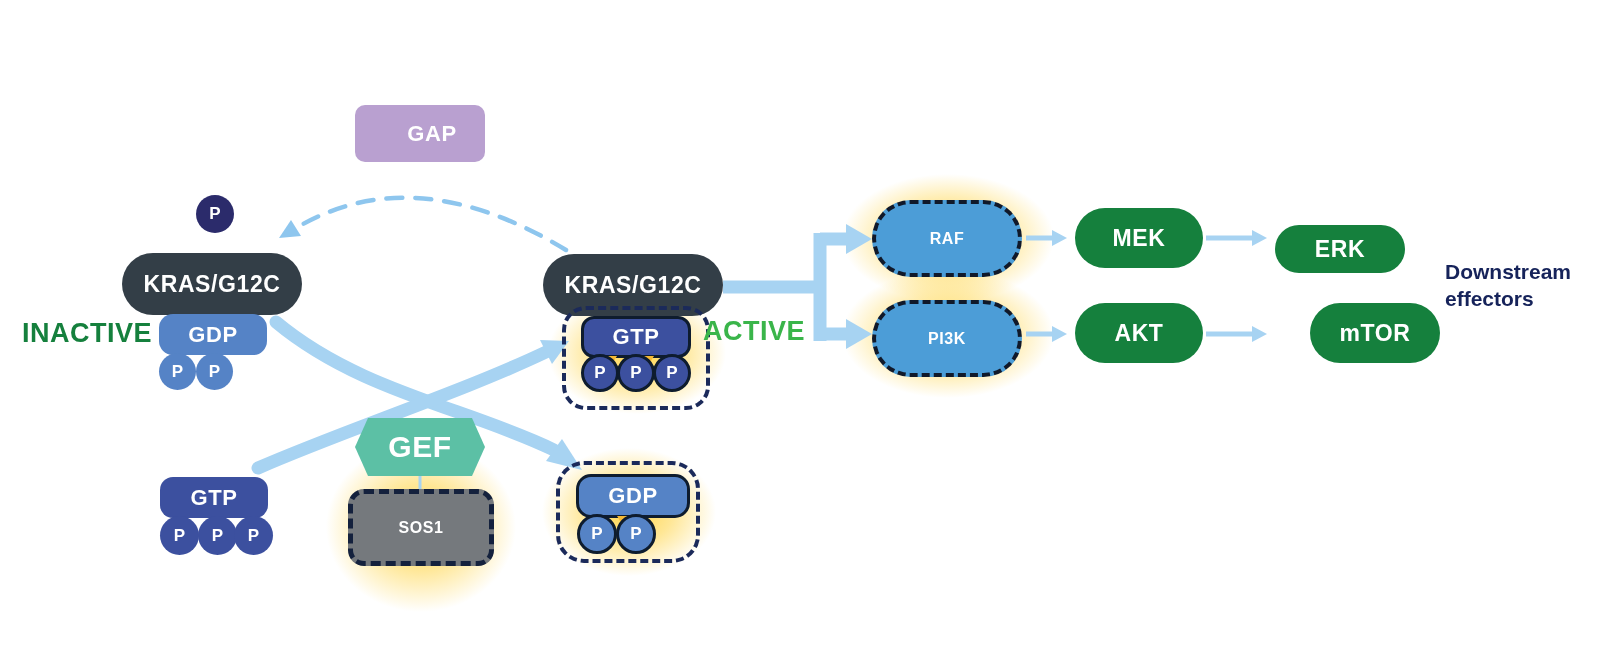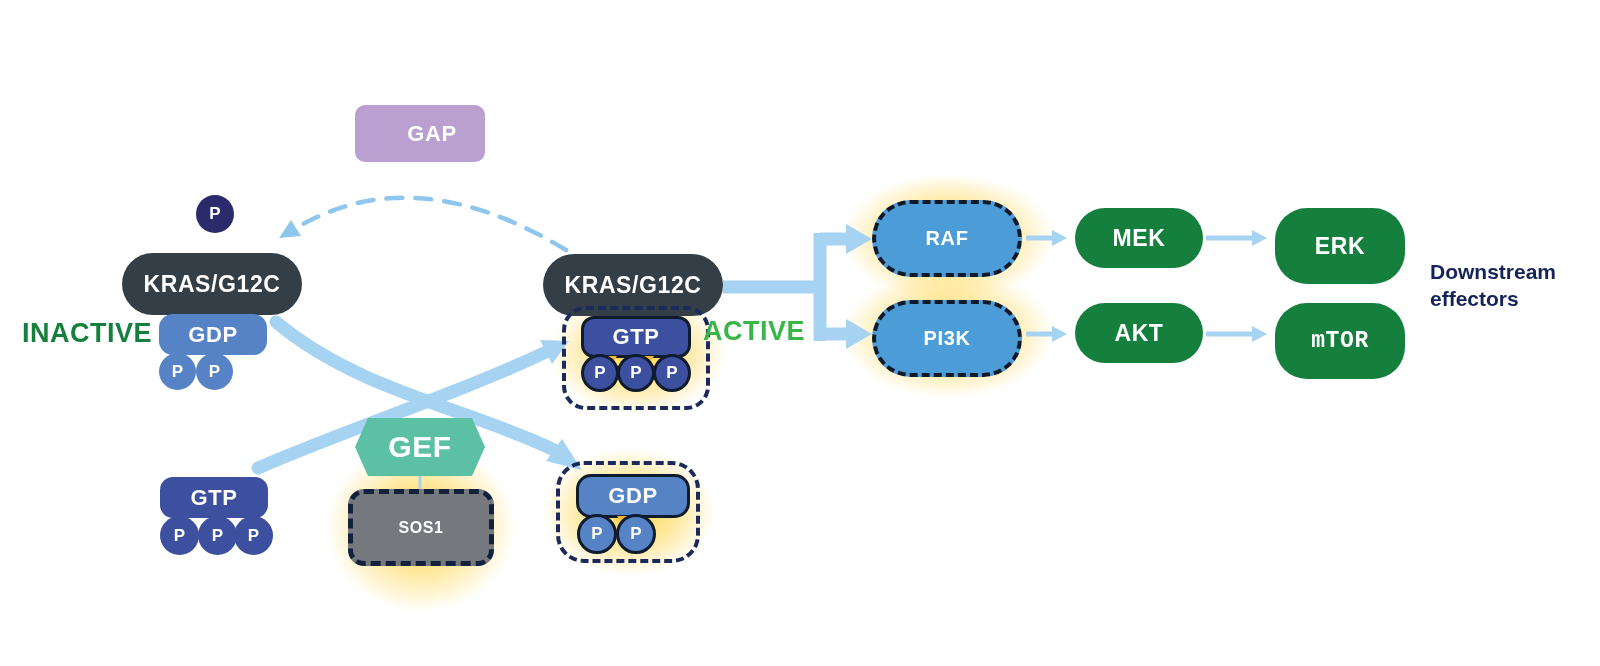--- a/index.html
+++ b/index.html
@@ -28,25 +28,25 @@
   .pcirc{border-radius:50%;font-size:17px;display:flex;align-items:center;justify-content:center;color:#fff;font-weight:800;box-sizing:border-box;}
   .p-med{background:#5583c6;}
   .p-royal{background:#3c509f;border:3px solid #0e1c2e;}
   .p-dark{background:#2b2b6b;}
   .gap-box{background:#b9a0d0;border-radius:10px;font-size:22px;padding-left:24px;}
   .gef-hex{background:#5cc0a5;font-size:30px;
     clip-path:polygon(10% 0%,90% 0%,100% 50%,90% 100%,10% 100%,0% 50%);}
   .sos1-box{background:#75797d;border:5px dashed #14213d;border-radius:16px;font-size:16px;}
   .ring{border:4px dashed #1b2a5a;box-sizing:border-box;background:transparent;}
   .pill-sky{background:#15803d;border-radius:32px;font-size:23px;}
-  .pill-sky-dashed{background:#4c9dd7;border:4px dashed #10192a;border-radius:40px;font-size:20px;}
+  .pill-sky-dashed{background:#4c9dd7;border:4px dashed #10192a;border-radius:40px;font-size:16px;}
   .status{font-weight:800;font-size:27px;letter-spacing:.5px;}
   .status-red{color:#15803d;}
   .status-green{color:#3ab54a;}
-  .caption{color:#16235a;font-weight:800;font-size:21px;line-height:27px;}
+  .caption{color:#16235a;font-weight:800;font-size:21px;line-height:27px;margin-left:15px;}
   .wedge{width:0;height:0;border-left:8px solid transparent;border-right:8px solid transparent;border-top:13px solid #f5b935;z-index:3;position:absolute;}
 </style>
 </head>
 <body>
 
 <div id="canvas">
 
   <div class="glow" style="left:326px;top:442px;width:190px;height:170px;"></div>
   <div class="glow" style="left:548px;top:292px;width:178px;height:122px;"></div>
   <div class="glow" style="left:542px;top:448px;width:174px;height:128px;"></div>
@@ -179,27 +179,27 @@
 
   <div class="abs node pill-sky-dashed z3" style="left:872px;top:200px;width:150px;height:77px;">
     <span>RAF</span>
   </div>
   <div class="abs node pill-sky-dashed z3" style="left:872px;top:300px;width:150px;height:77px;">
     <span>PI3K</span>
   </div>
   <div class="abs node pill-sky z3" style="left:1075px;top:208px;width:128px;height:60px;">
     <span>MEK</span>
   </div>
-  <div class="abs node pill-sky z3" style="left:1275px;top:208px;width:130px;height:76px;">
+  <div class="abs node pill-sky z3" style="left:1275px;top:225px;width:130px;height:48px;">
     <span>ERK</span>
   </div>
   <div class="abs node pill-sky z3" style="left:1075px;top:303px;width:128px;height:60px;">
     <span>AKT</span>
   </div>
-  <div class="abs node pill-sky z3" style="left:1275px;top:303px;width:130px;height:76px;font-family:Liberation Mono, monospace;">
+  <div class="abs node pill-sky z3" style="left:1310px;top:303px;width:130px;height:60px;">
     <span>mTOR</span>
   </div>
 
   <div class="abs caption z3" style="left:1430px;top:258px;">
     <div>Downstream</div>
     <div>effectors</div>
   </div>
 
 </div>
 

